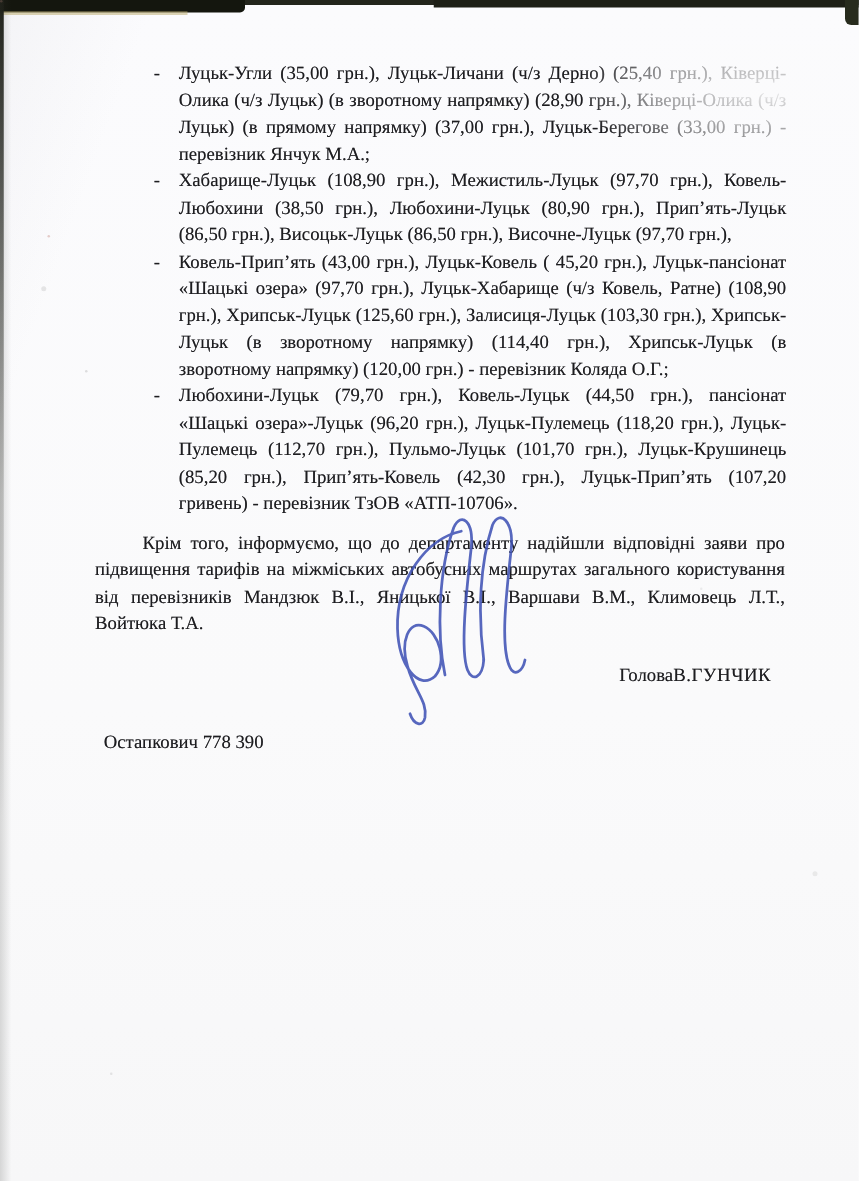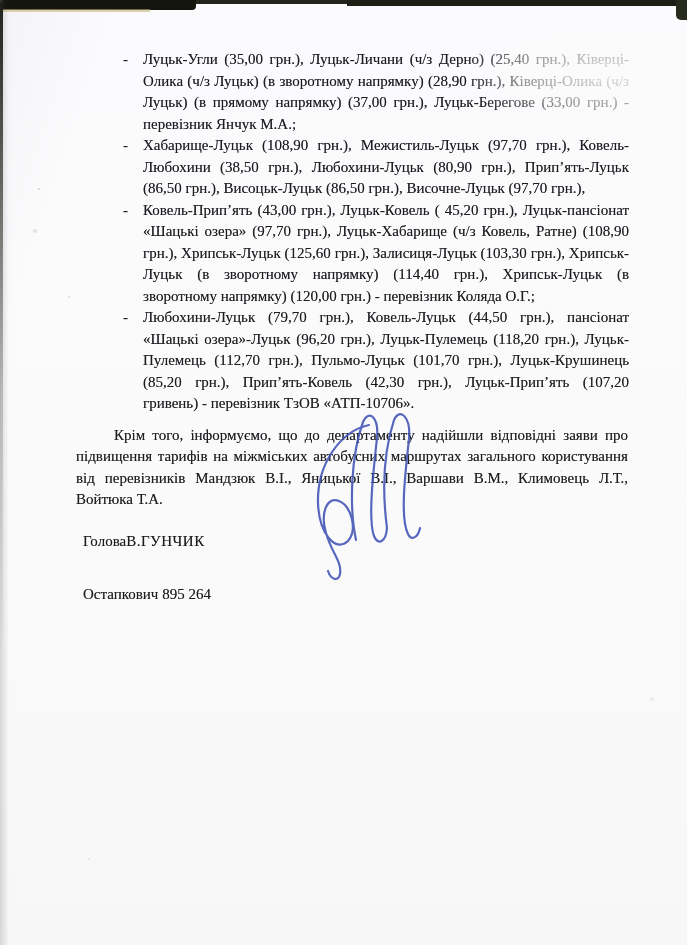--- a/index.html
+++ b/index.html
@@ -59,21 +59,21 @@
   .route-item .dash {
     position: absolute; left: -20px; top: 0; width: 14px; text-align: left;
   }
   .body-paragraph {
     margin: 10px 16px 0 76px; width: 552px;
     text-align: justify; text-indent: 38px;
   }
   .sig-row {
     position: relative;
     margin: 20px 70px 0 83px;
-    display: flex; justify-content: flex-start; align-items: baseline;
+    display: flex; justify-content: flex-end; align-items: baseline;
   }
   .sig-name { font-weight: normal; letter-spacing: .5px; }
   .signature-svg {
     position: absolute; left: 214px; top: -120px; width: 132px; height: 172px;
     z-index: 4;
   }
   .footer-line { margin: 32px 0 0 83px; }
 </style>
 </head>
 <body>
@@ -117,17 +117,17 @@
     <span class="sig-name">В.ГУНЧИК</span>
     <svg class="signature-svg" viewBox="0 0 132 172">
       <g fill="none" stroke="#4053b5" stroke-width="2.2" stroke-linecap="round" opacity="0.88">
         <path d="M72,14 C44,20 20,52 21,92 C22,122 38,142 51,130 C61,118 54,95 42,90 C30,85 23,102 29,122 C35,143 45,150 43,163 C41.5,171 34,169 31,160"></path>
         <path d="M59,129 C52,96 54,44 66,11 C72,-2 82,6 80,27 C76,63 71,109 77,125 C81,135 89,131 90,117"></path>
         <path d="M90,117 C85,79 87,40 97,9 C103,-4 114,6 112,28 C108,64 103,107 111,123 C114,130 121,127 123,117"></path>
       </g>
     </svg>
   </div>
 
-  <p class="footer-line">Остапкович 895 264</p>
+  <p class="footer-line">Остапкович 778 390</p>
 
 </div>
 
 <div class="fade-overlay"></div>
 
 </body></html>

